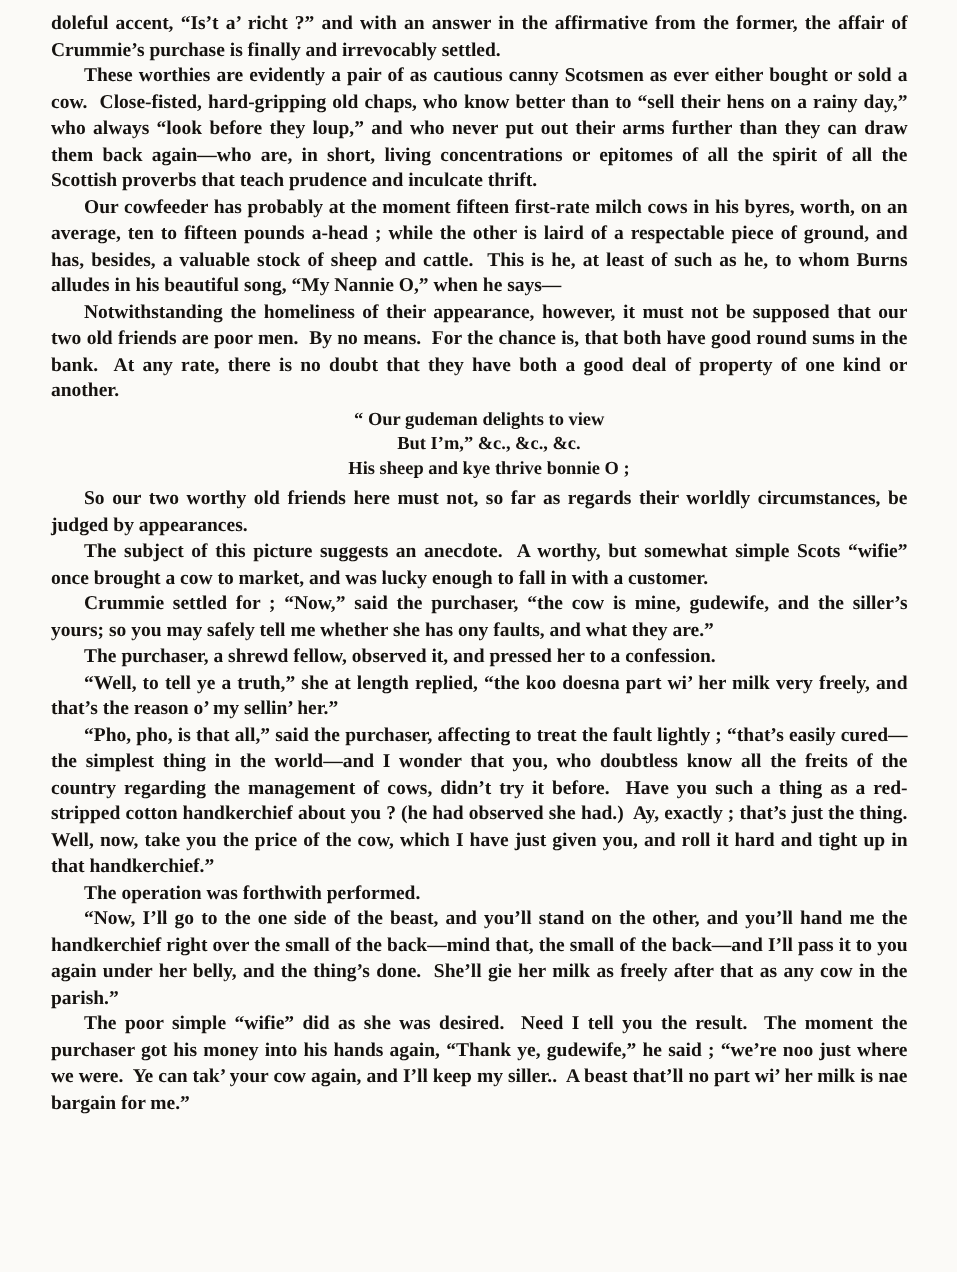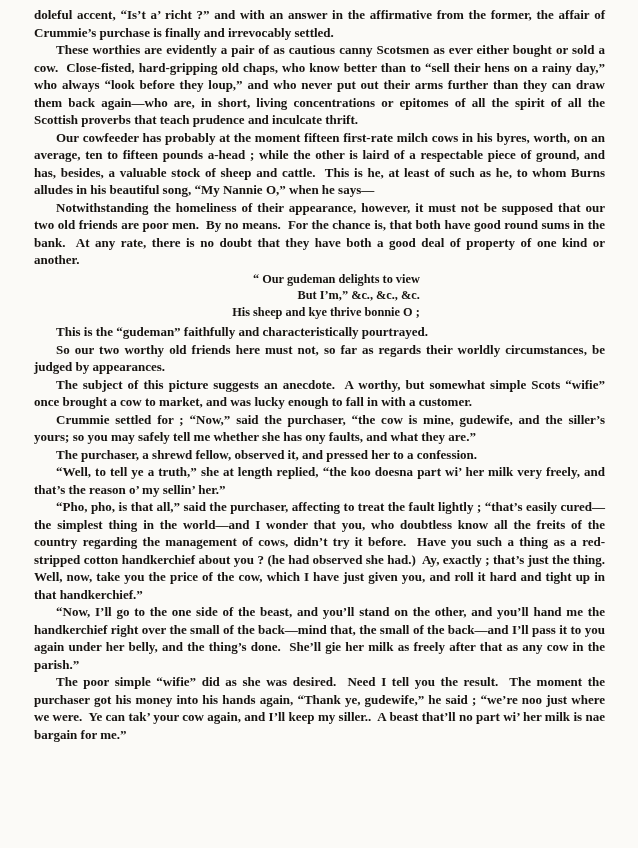--- a/index.html
+++ b/index.html
@@ -21,21 +21,21 @@
   }
   .para {
     margin: 0;
     text-indent: 22px;
     white-space: pre-wrap;
   }
   .para.no-indent { text-indent: 0; }
   .verse {
     width: fit-content;
     margin: 2px auto 3px auto;
-    text-align: right;
+    text-align: center;
     font-size: 12.3px;
     line-height: 16.5px;
   }
   .verse-line { white-space: pre; }
   .verse-line.vindent { padding-left: 13px; }
 </style>
 </head>
 <body>
 
 <div class="page">
@@ -43,22 +43,22 @@
   <p class="para">These worthies are evidently a pair of as cautious canny Scotsmen as ever either bought or sold a cow.  Close-fisted, hard-gripping old chaps, who know better than to “sell their hens on a rainy day,” who always “look before they loup,” and who never put out their arms further than they can draw them back again—who are, in short, living concentrations or epitomes of all the spirit of all the Scottish proverbs that teach prudence and inculcate thrift.</p>
   <p class="para">Our cowfeeder has probably at the moment fifteen first-rate milch cows in his byres, worth, on an average, ten to fifteen pounds a-head ; while the other is laird of a respectable piece of ground, and has, besides, a valuable stock of sheep and cattle.  This is he, at least of such as he, to whom Burns alludes in his beautiful song, “My Nannie O,” when he says—</p>
   <p class="para">Notwithstanding the homeliness of their appearance, however, it must not be supposed that our two old friends are poor men.  By no means.  For the chance is, that both have good round sums in the bank.  At any rate, there is no doubt that they have both a good deal of property of one kind or another.</p>
 
   <div class="verse">
     <div class="verse-line">“ Our gudeman delights to view</div>
     <div class="verse-line vindent">But I’m,” &amp;c., &amp;c., &amp;c.</div>
     <div class="verse-line vindent">His sheep and kye thrive bonnie O ;</div>
   </div>
 
-  <p class="para">This is the “gudeman” faithfully and characteristically pourtrayed.</p>
   <p class="para">So our two worthy old friends here must not, so far as regards their worldly circumstances, be judged by appearances.</p>
   <p class="para">The subject of this picture suggests an anecdote.  A worthy, but somewhat simple Scots “wifie” once brought a cow to market, and was lucky enough to fall in with a customer.</p>
   <p class="para">Crummie settled for ; “Now,” said the purchaser, “the cow is mine, gudewife, and the siller’s yours; so you may safely tell me whether she has ony faults, and what they are.”</p>
   <p class="para">The purchaser, a shrewd fellow, observed it, and pressed her to a confession.</p>
   <p class="para">“Well, to tell ye a truth,” she at length replied, “the koo doesna part wi’ her milk very freely, and that’s the reason o’ my sellin’ her.”</p>
   <p class="para">“Pho, pho, is that all,” said the purchaser, affecting to treat the fault lightly ; “that’s easily cured—the simplest thing in the world—and I wonder that you, who doubtless know all the freits of the country regarding the management of cows, didn’t try it before.  Have you such a thing as a red-stripped cotton handkerchief about you ? (he had observed she had.)  Ay, exactly ; that’s just the thing.  Well, now, take you the price of the cow, which I have just given you, and roll it hard and tight up in that handkerchief.”</p>
+  <p class="para">The operation was forthwith performed.</p>
   <p class="para">“Now, I’ll go to the one side of the beast, and you’ll stand on the other, and you’ll hand me the handkerchief right over the small of the back—mind that, the small of the back—and I’ll pass it to you again under her belly, and the thing’s done.  She’ll gie her milk as freely after that as any cow in the parish.”</p>
   <p class="para">The poor simple “wifie” did as she was desired.  Need I tell you the result.  The moment the purchaser got his money into his hands again, “Thank ye, gudewife,” he said ; “we’re noo just where we were.  Ye can tak’ your cow again, and I’ll keep my siller..  A beast that’ll no part wi’ her milk is nae bargain for me.”</p>
 </div>
 
 </body></html>

